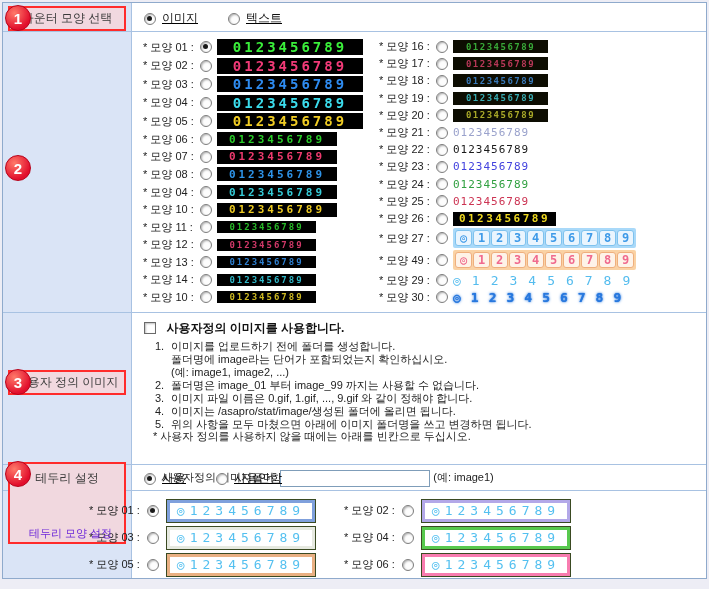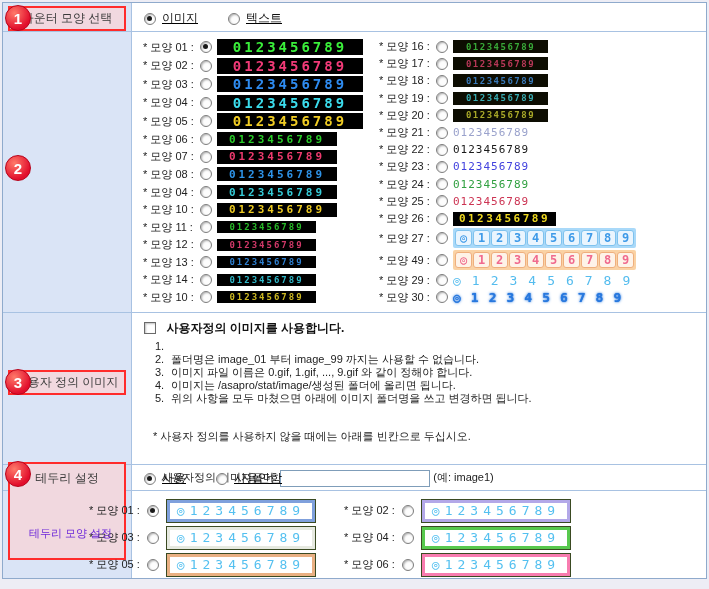--- a/index.html
+++ b/index.html
@@ -75,21 +75,21 @@
   <div class="hline" style="top:309px"></div>
   <div class="hline" style="top:461px"></div>
   <div class="hline" style="top:487px"></div>
 
   <div class="secnum" style="top:2px">1</div>
   <div class="secbox" style="top:3px;height:25px">카운터 모양 선택</div>
   <div class="secnum" style="top:152px">2</div>
   <div class="secnum" style="top:366px">3</div>
   <div class="secbox" style="top:367px;height:25px">사용자 정의 이미지</div>
   <div class="secnum" style="top:458px">4</div>
-  <div class="secbox" style="top:459px;height:98px;align-items:flex-start;justify-content:center;padding-top:6px">테두리 설정</div>
+  <div class="secbox" style="top:459px;height:82px;align-items:flex-start;justify-content:center;padding-top:6px">테두리 설정</div>
   <div style="position:absolute;left:5px;top:523px;width:125px;text-align:center;font-size:11px;color:#6d28d9;z-index:3">테두리 모양 설정</div>
 
   <div class="content optgroup" style="top:7px;left:141px">
     <span class="radio on" id="ct0"></span>
     <span class="rlabel">이미지</span>
     <span class="gap"></span>
     <span class="radio" id="ct1"></span>
     <span class="rlabel">텍스트</span>
   </div>
 
@@ -270,20 +270,25 @@
       </div>
     </div>
 
   <div class="content" style="top:315px;left:141px">
     <span class="checkbox"></span>
     <span class="bold12" style="margin-left:6px">사용자정의 이미지를 사용합니다.</span>
   </div>
   <div class="content instr" style="top:337px;left:152px" id="instructions">
       <div class="row">
         <span class="n">1.</span>
+        <span>
+          <div>이미지를 업로드하기 전에 폴더를 생성합니다.</div>
+          <div>폴더명에 image라는 단어가 포함되었는지 확인하십시오.</div>
+          <div>(예: image1, image2, ...)</div>
+        </span>
       </div>
       <div class="row">
         <span class="n">2.</span>
         <span>
           <div>폴더명은 image_01 부터 image_99 까지는 사용할 수 없습니다.</div>
         </span>
       </div>
       <div class="row">
         <span class="n">3.</span>
         <span>

